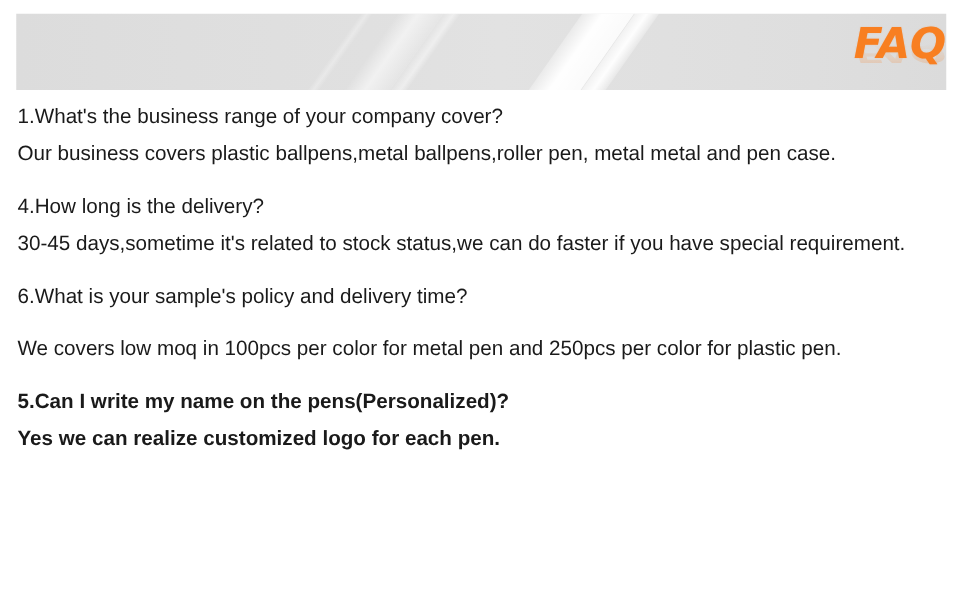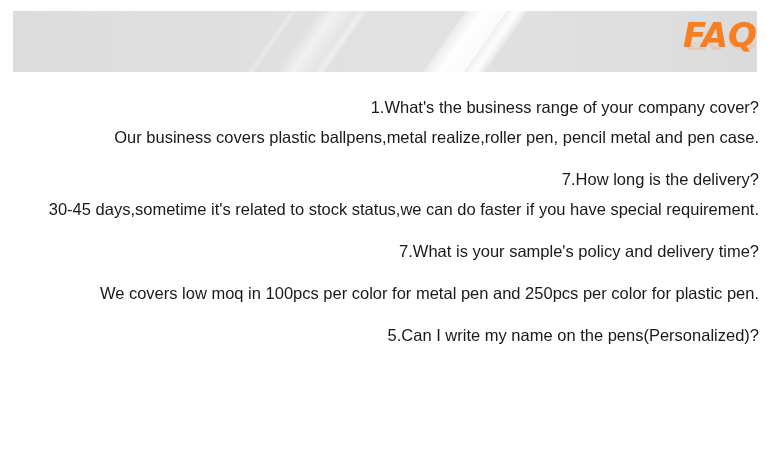--- a/index.html
+++ b/index.html
@@ -125,29 +125,29 @@
     margin-top: 0px;
     -webkit-mask-image: linear-gradient(to top, rgba(0,0,0,0) 10%, rgba(0,0,0,0.85) 100%);
     mask-image: linear-gradient(to top, rgba(0,0,0,0) 10%, rgba(0,0,0,0.85) 100%);
     filter: blur(0.4px);
   }
 
   
   .faq-body {
     position: absolute;
     left: 14px;
-    top: 92px;
+    top: 78px;
     width: 745px;
-    text-align: right;
   }
   .faq-block {
     margin: 0 0 12px 0;
   }
   .faq-block:last-child {
     margin-bottom: 0;
+    font-weight: bold;
   }
   .faq-q,
   .faq-a {
     font-family: "Liberation Sans", sans-serif;
     font-size: 16.5px;
     line-height: 30px;
     color: #1a1a1a;
     white-space: normal;
     margin: 0;
   }
@@ -167,34 +167,35 @@
     <div class="banner-title-wrap">
       <div class="banner-title">FAQ</div>
       <div class="banner-title-reflection">FAQ</div>
     </div>
   </div>
 
   <div class="faq-body">
 
     <div class="faq-block">
       <p class="faq-q">1.What's the business range of your company cover?</p>
-      <p class="faq-a">Our business covers plastic ballpens,metal realize,roller pen, pencil metal and pen case.</p>
-    </div>
-
-    <div class="faq-block">
-      <p class="faq-q">7.How long is the delivery?</p>
+      <p class="faq-a">Our business covers plastic ballpens,metal ballpens,roller pen, metal metal and pen case.</p>
+    </div>
+
+    <div class="faq-block">
+      <p class="faq-q">4.How long is the delivery?</p>
       <p class="faq-a">30-45 days,sometime it's related to stock status,we can do faster if you have special requirement.</p>
     </div>
 
     <div class="faq-block">
-      <p class="faq-q">7.What is your sample's policy and delivery time?</p>
+      <p class="faq-q">6.What is your sample's policy and delivery time?</p>
     </div>
 
     <div class="faq-block">
       <p class="faq-a">We covers low moq in 100pcs per color for metal pen and 250pcs per color for plastic pen.</p>
     </div>
 
     <div class="faq-block">
       <p class="faq-q">5.Can I write my name on the pens(Personalized)?</p>
+      <p class="faq-a">Yes we can realize customized logo for each pen.</p>
     </div>
 
   </div>
 </div>
 
 </body></html>

